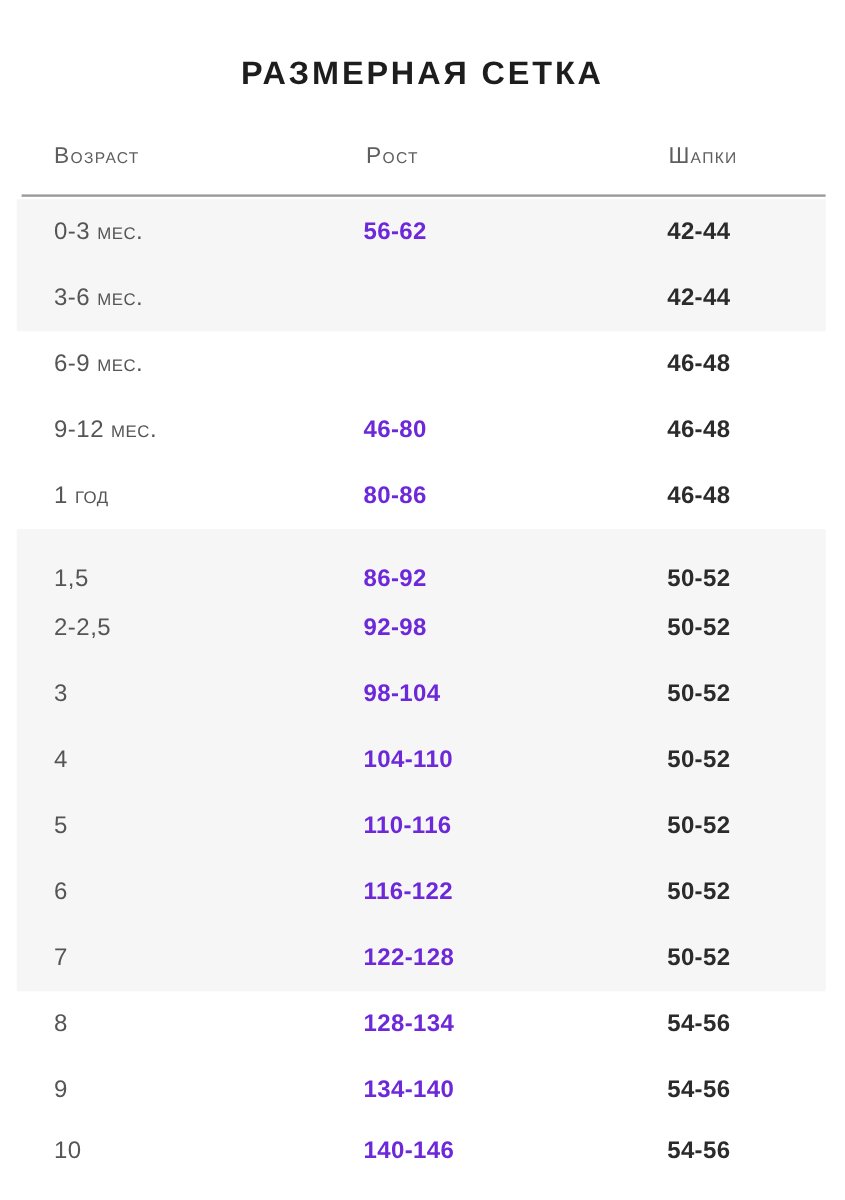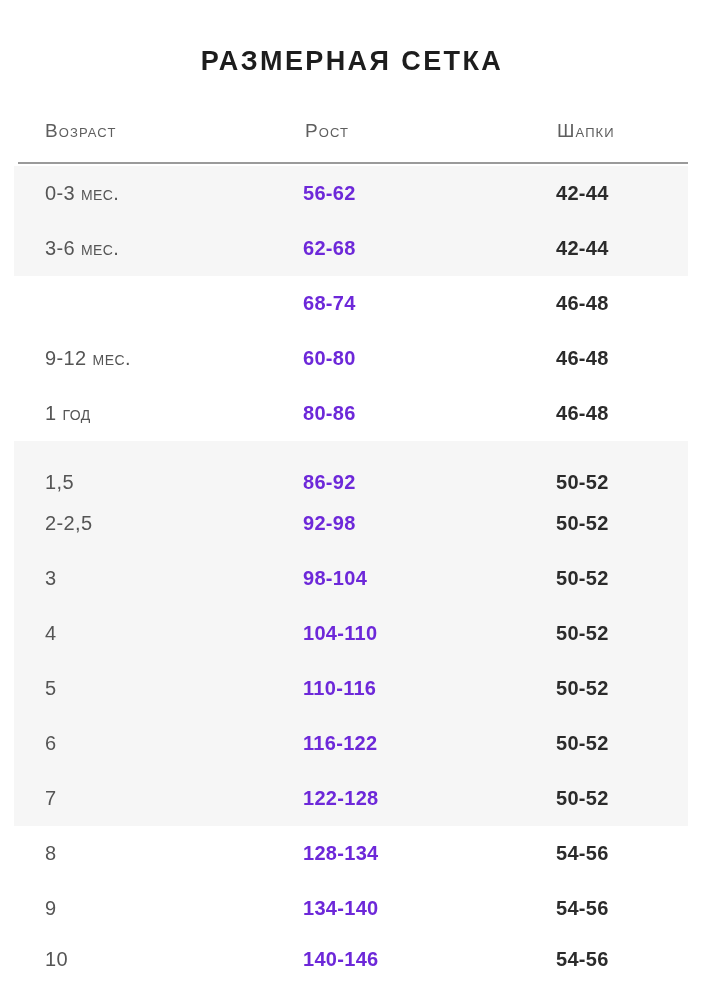--- a/index.html
+++ b/index.html
@@ -144,30 +144,29 @@
     <div class="rule"></div>
 
     <div id="rows">
         <div class="row" style="top: 166px;">
           <div class="cell c-age">0-3 мес.</div>
           <div class="cell c-height">56-62</div>
           <div class="cell c-hat">42-44</div>
         </div>
         <div class="row" style="top: 221px;">
           <div class="cell c-age">3-6 мес.</div>
-          <div class="cell c-height">62-68</div>
           <div class="cell c-hat">42-44</div>
         </div>
         <div class="row" style="top: 276px;">
-          <div class="cell c-height">68-74</div>
+          <div class="cell c-age">6-9 мес.</div>
           <div class="cell c-hat">46-48</div>
         </div>
         <div class="row" style="top: 331px;">
           <div class="cell c-age">9-12 мес.</div>
-          <div class="cell c-height">60-80</div>
+          <div class="cell c-height">46-80</div>
           <div class="cell c-hat">46-48</div>
         </div>
         <div class="row" style="top: 386px;">
           <div class="cell c-age">1 год</div>
           <div class="cell c-height">80-86</div>
           <div class="cell c-hat">46-48</div>
         </div>
         <div class="row" style="top: 455px;">
           <div class="cell c-age">1,5</div>
           <div class="cell c-height">86-92</div>

